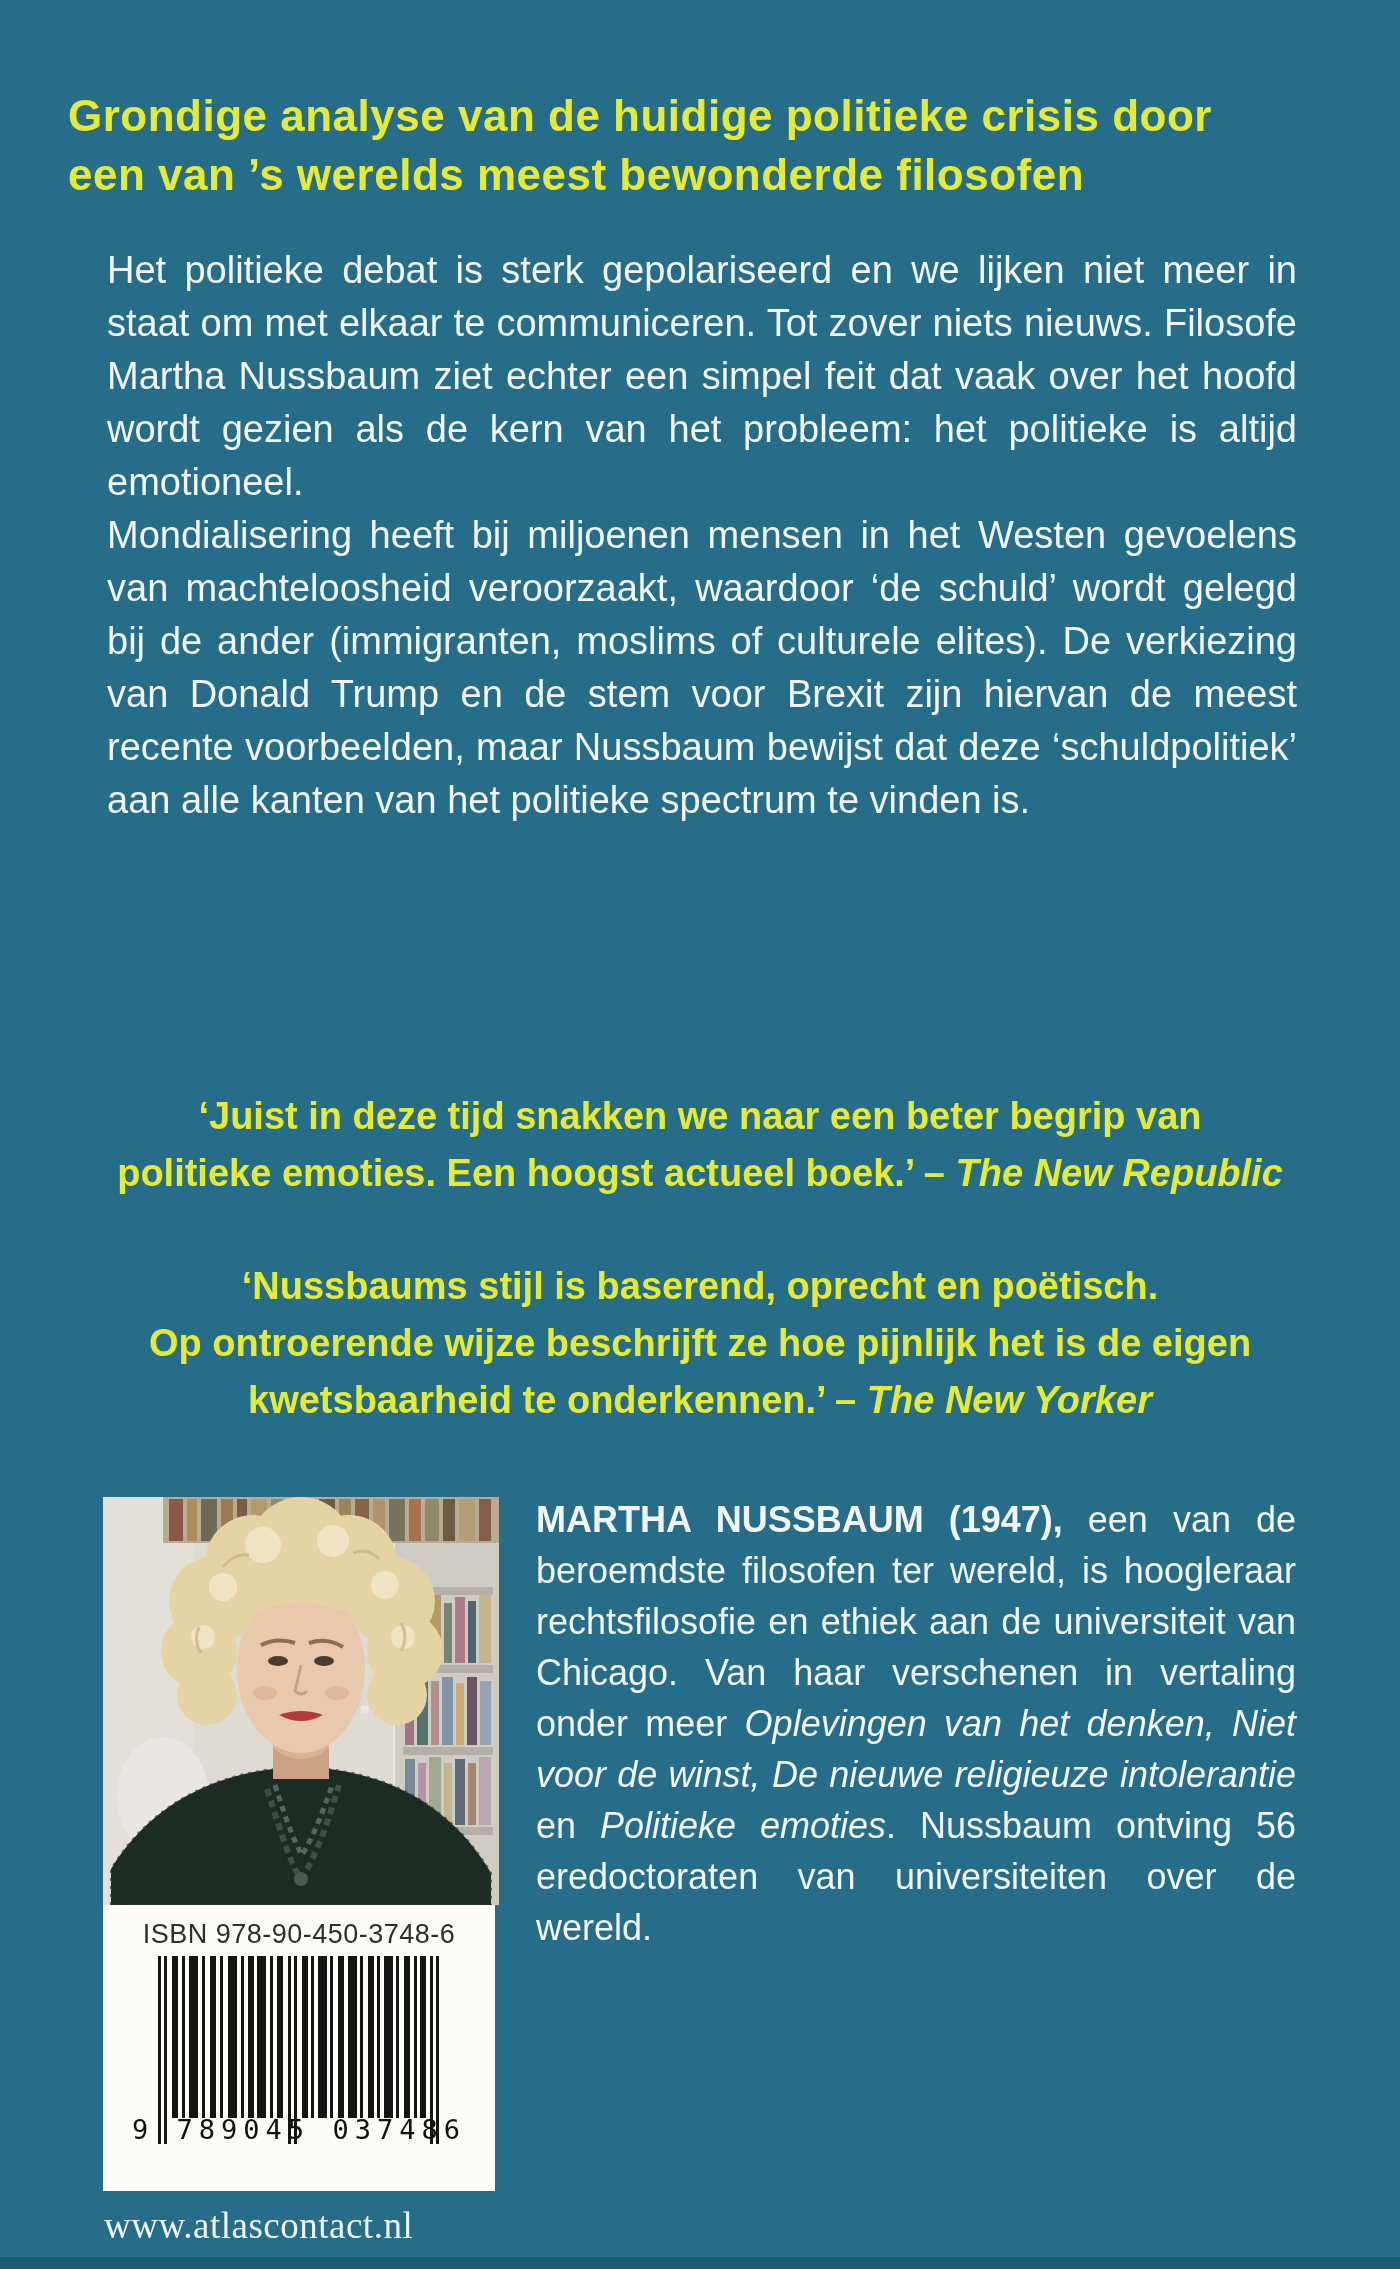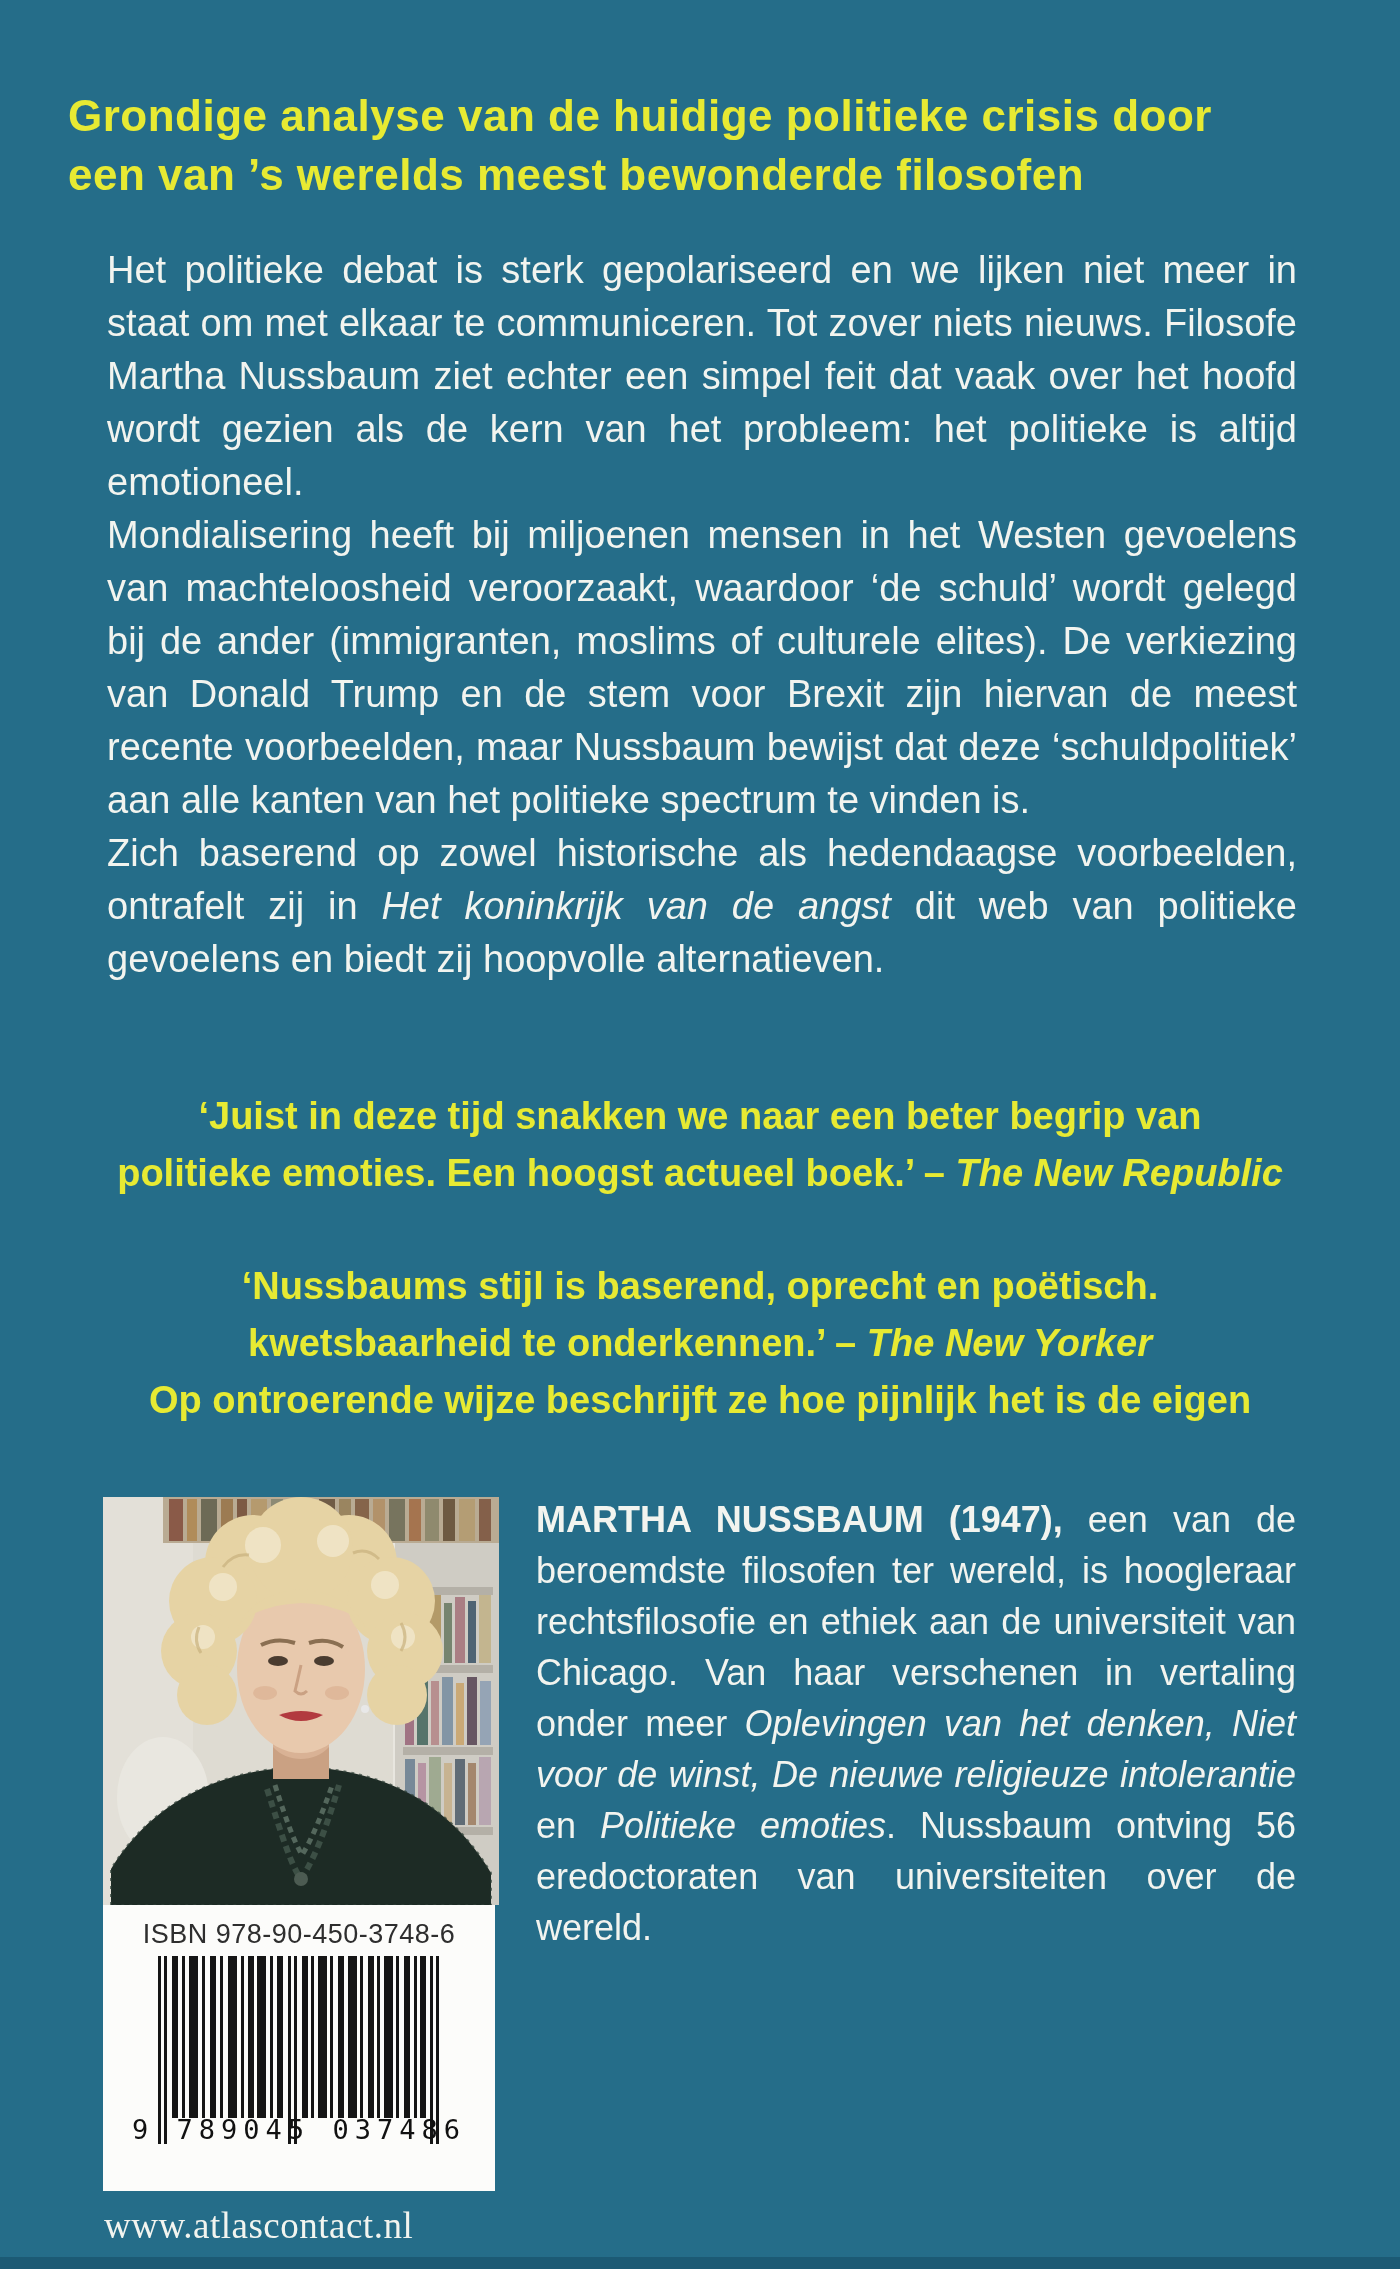--- a/index.html
+++ b/index.html
@@ -97,32 +97,31 @@
 <div class="cover">
 
   <div class="tagline">
     <div>Grondige analyse van de huidige politieke crisis door</div>
     <div>een van ’s werelds meest bewonderde filosofen</div>
   </div>
 
   <div class="synopsis">
     <p>Het politieke debat is sterk gepolariseerd en we lijken niet meer in staat om met elkaar te communiceren. Tot zover niets nieuws. Filosofe Martha Nussbaum ziet echter een simpel feit dat vaak over het hoofd wordt gezien als de kern van het probleem: het politieke is altijd emotioneel.</p>
     <p>Mondialisering heeft bij miljoenen mensen in het Westen gevoelens van machteloosheid veroorzaakt, waardoor ‘de schuld’ wordt gelegd bij de ander (immigranten, moslims of culturele elites). De verkiezing van Donald Trump en de stem voor Brexit zijn hiervan de meest recente voorbeelden, maar Nussbaum bewijst dat deze ‘schuldpolitiek’ aan alle kanten van het politieke spectrum te vinden is.</p>
-    <p><span>Zich baserend op zowel historische als hedendaagse voorbeelden, ontrafelt zij in </span><span class="it">Het koninkrijk van de angst</span><span> dit web van politieke gevoelens en biedt zij hoopvolle alternatieven.</span></p>
   </div>
 
   <div class="quote quote-1">
     <div class="qline"><span>‘Juist in deze tijd snakken we naar een beter begrip van</span></div>
     <div class="qline"><span>politieke emoties. Een hoogst actueel boek.’ – </span><span class="it">The New Republic</span></div>
   </div>
 
   <div class="quote quote-2">
     <div class="qline"><span>‘Nussbaums stijl is baserend, oprecht en poëtisch.</span></div>
+    <div class="qline"><span>Op ontroerende wijze beschrijft ze hoe pijnlijk het is de eigen</span></div>
     <div class="qline"><span>kwetsbaarheid te onderkennen.’ – </span><span class="it">The New Yorker</span></div>
-    <div class="qline"><span>Op ontroerende wijze beschrijft ze hoe pijnlijk het is de eigen</span></div>
   </div>
 
   <div class="author-photo" role="img" aria-label="Portret van Martha Nussbaum voor een boekenkast">
     <svg viewBox="0 0 396 408" preserveAspectRatio="none">
 
       <rect x="0" y="0" width="396" height="408" fill="#d6d2c9"></rect>
       <rect x="0" y="0" width="100" height="408" fill="#e3e0d8"></rect>
 
       <g>
         <rect x="60" y="0" width="336" height="46" fill="#b9ab93"></rect>

